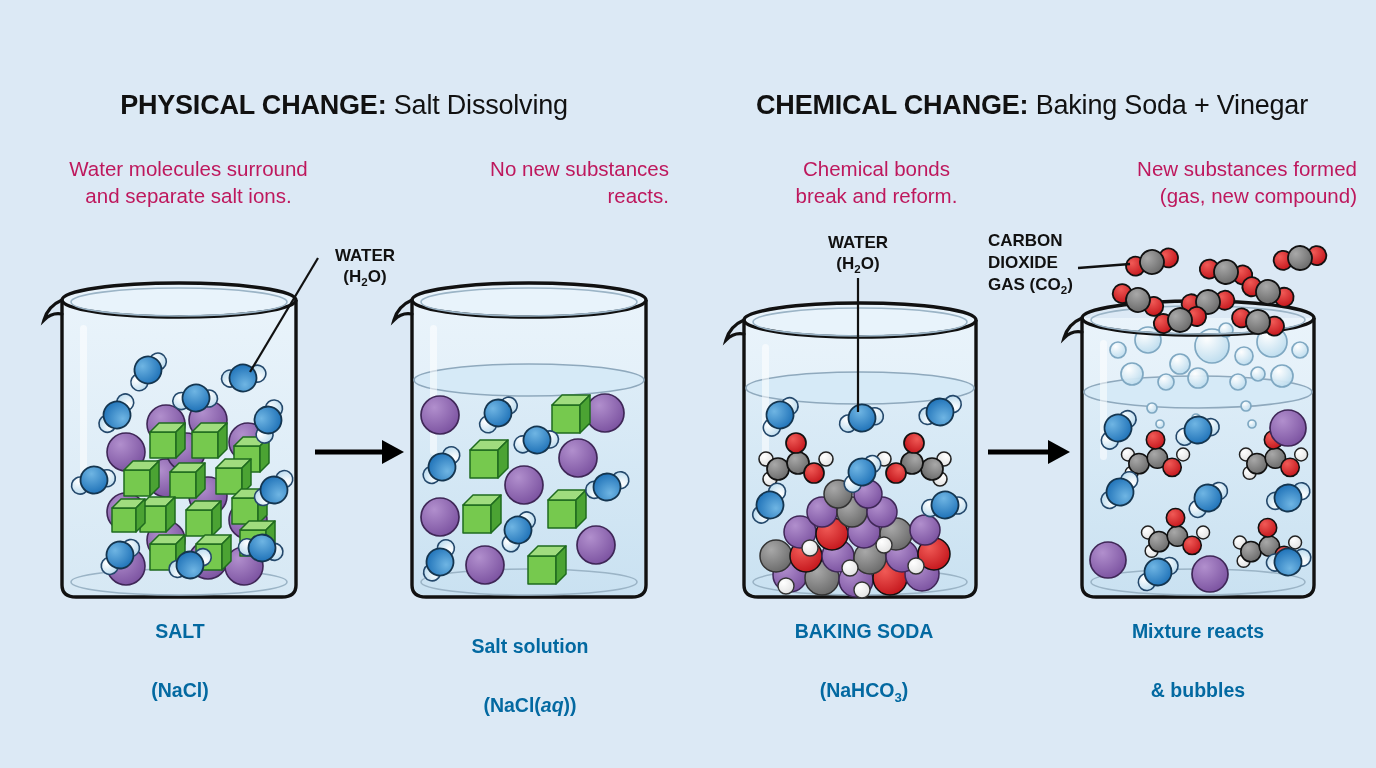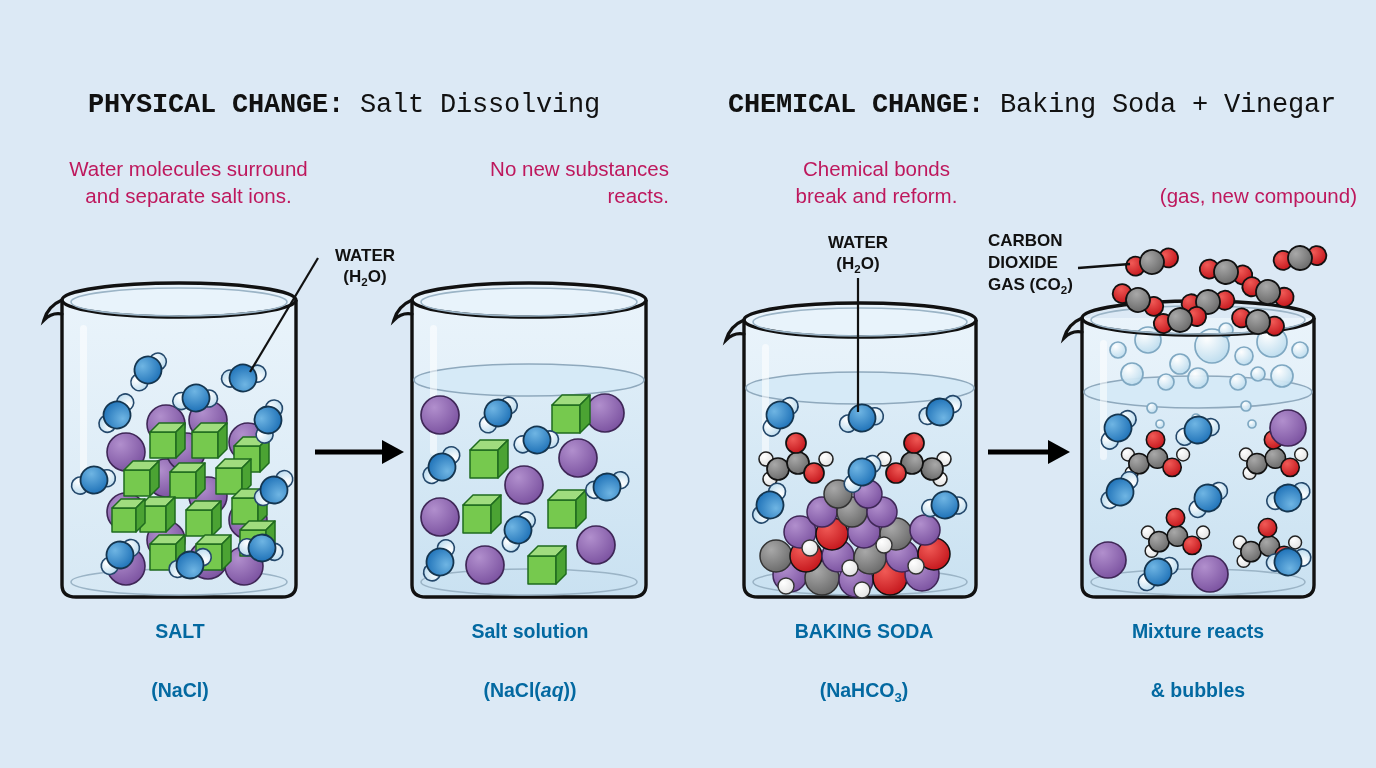--- a/index.html
+++ b/index.html
@@ -12,21 +12,21 @@
     position:relative;
   }
   #stage{position:absolute;inset:0;width:1376px;height:768px;}
   .panel{position:absolute;top:0;height:768px;width:688px;}
   .panel.left{left:0;}
   .panel.right{left:688px;}
 
   .panel-title{
     position:absolute;top:88px;left:0;width:100%;
     text-align:center;font-size:27px;line-height:34px;
-    white-space:nowrap;letter-spacing:-0.2px;font-family:Liberation Mono, monospace;
+    white-space:nowrap;letter-spacing:-0.2px;
   }
   .panel-title .strong{font-weight:700;}
   .panel-title .light{font-weight:400;}
 
   .caption{
     position:absolute;top:155px;
     text-align:center;font-size:20.5px;line-height:27px;
     color:#be185d;
   }
   .cap-a{left:36px;width:305px;}
@@ -428,38 +428,38 @@
     <div class="callout" style="left:310px;top:245px;text-align:center;width:110px;">
       <span>WATER</span><br>
       <span><span>(H</span><sub>2</sub><span>O)</span></span>
     </div>
 
     <div class="beaker-label" style="left:60px;top:618px;width:240px;">
       <span class="l1">SALT</span>
       <span class="l2">(NaCl)</span>
     </div>
 
-    <div class="beaker-label" style="left:410px;top:618px;width:240px;">
+    <div class="beaker-label" style="left:410px;top:633px;width:240px;">
       <span class="l1">Salt solution</span>
       <span class="l2"><span>(NaCl(</span><span class="it">aq</span><span>))</span></span>
     </div>
   </div>
 
   <div class="panel right">
     <div class="panel-title">
       <span class="strong">CHEMICAL CHANGE:</span><span class="light"> Baking Soda + Vinegar</span>
     </div>
 
     <div class="caption cap-a">
       <span>Chemical bonds</span><br>
       <span>break and reform.</span>
     </div>
 
     <div class="caption cap-b">
-      <br>
+      <span>New substances formed</span><br>
       <span>(gas, new compound)</span>
     </div>
 
     <div class="callout" style="left:115px;top:232px;text-align:center;width:110px;">
       <span>WATER</span><br>
       <span><span>(H</span><sub>2</sub><span>O)</span></span>
     </div>
 
     <div class="callout" style="left:300px;top:230px;text-align:left;width:150px;line-height:22px;">
       <span>CARBON</span><br>

